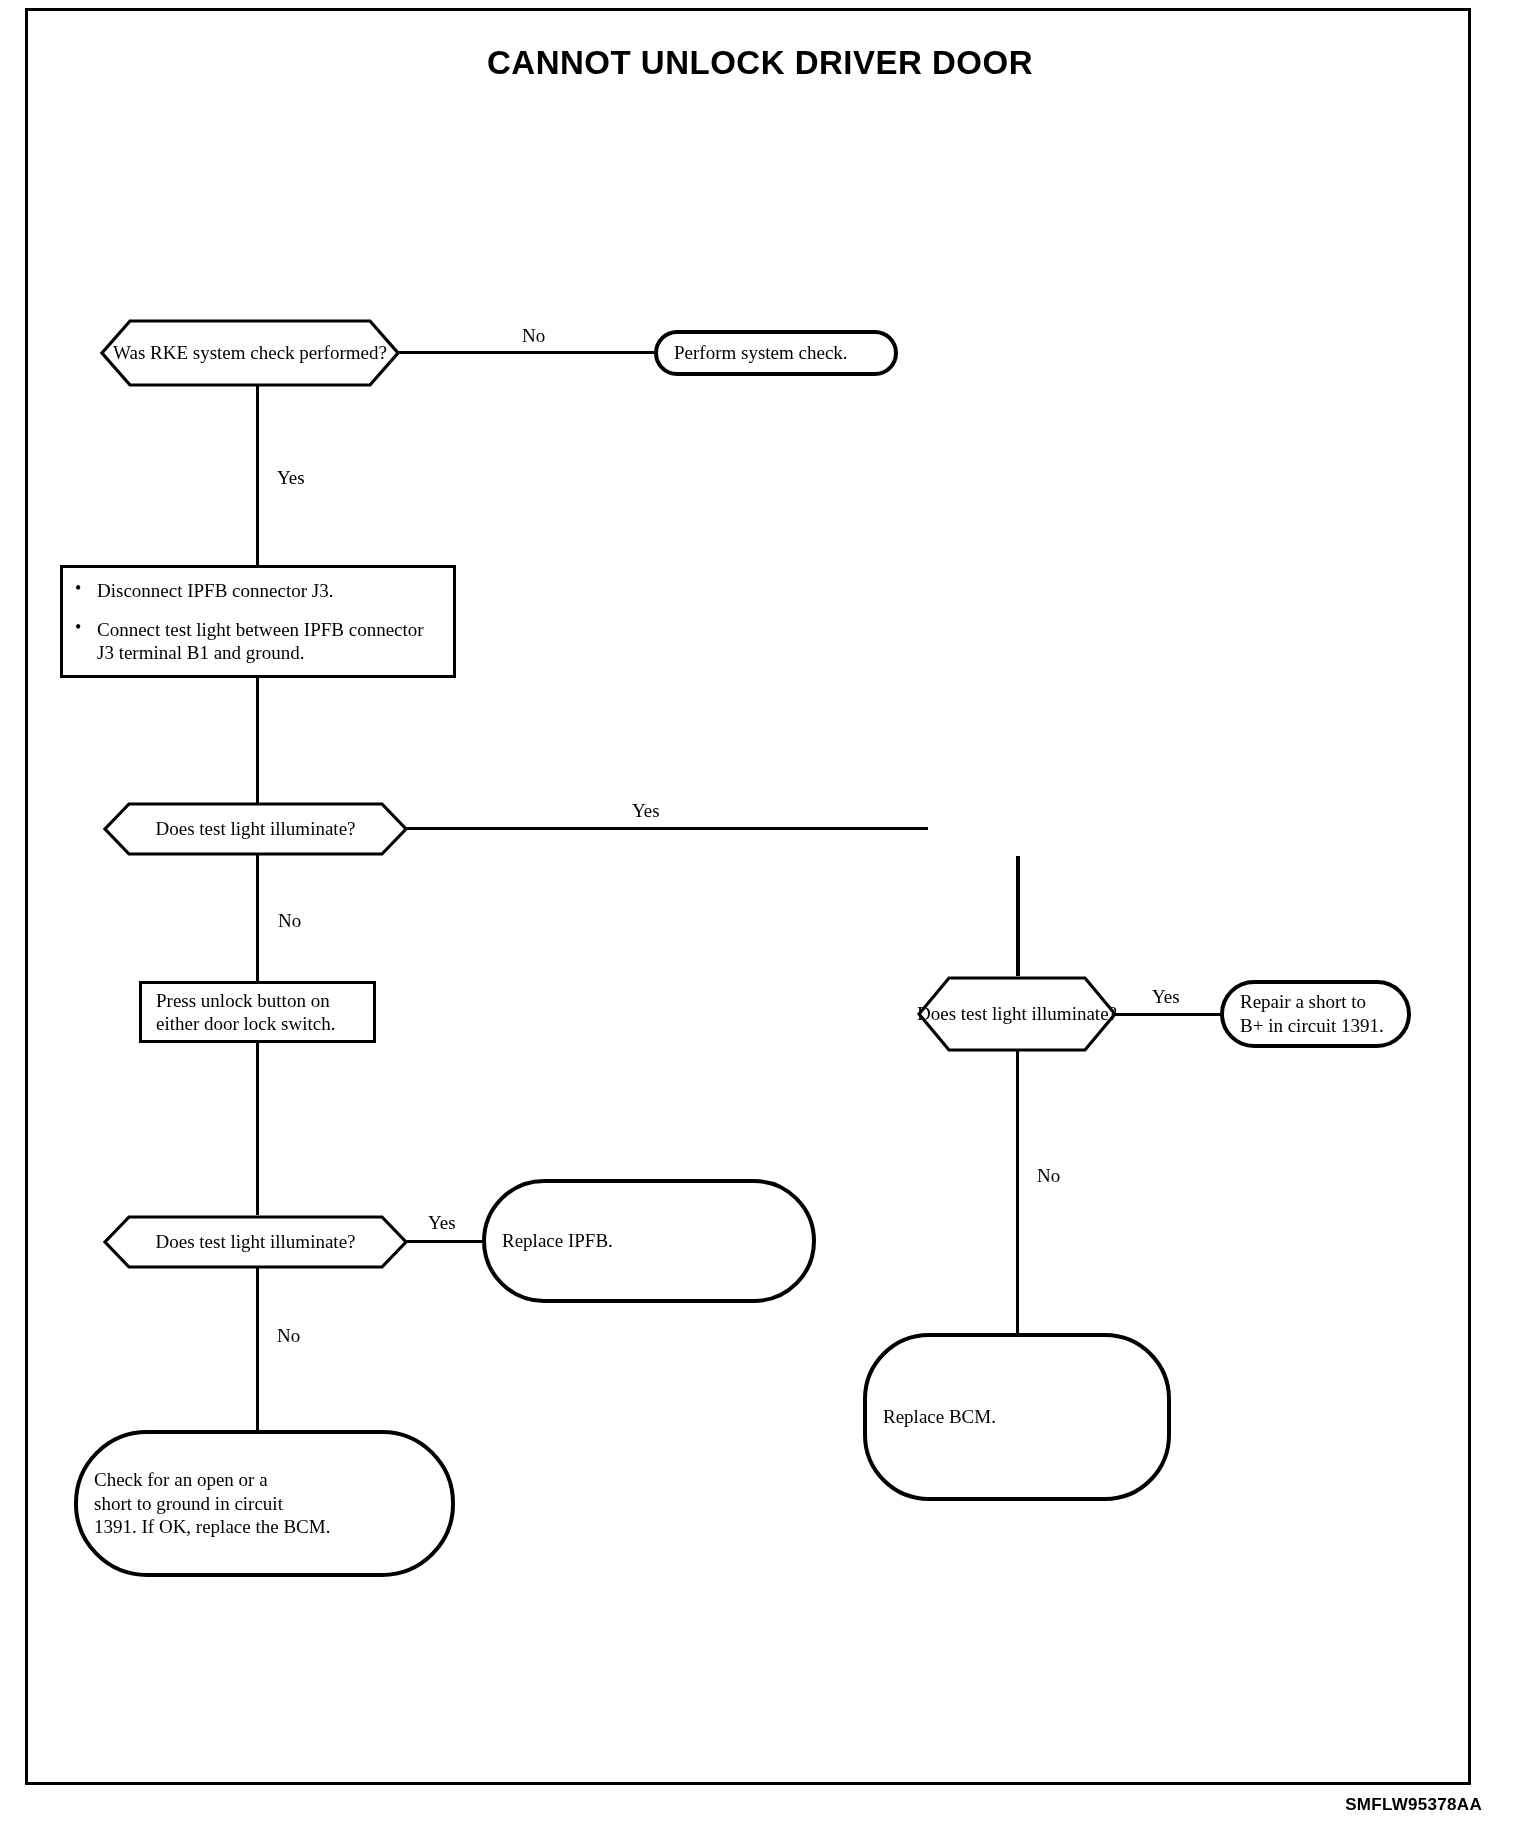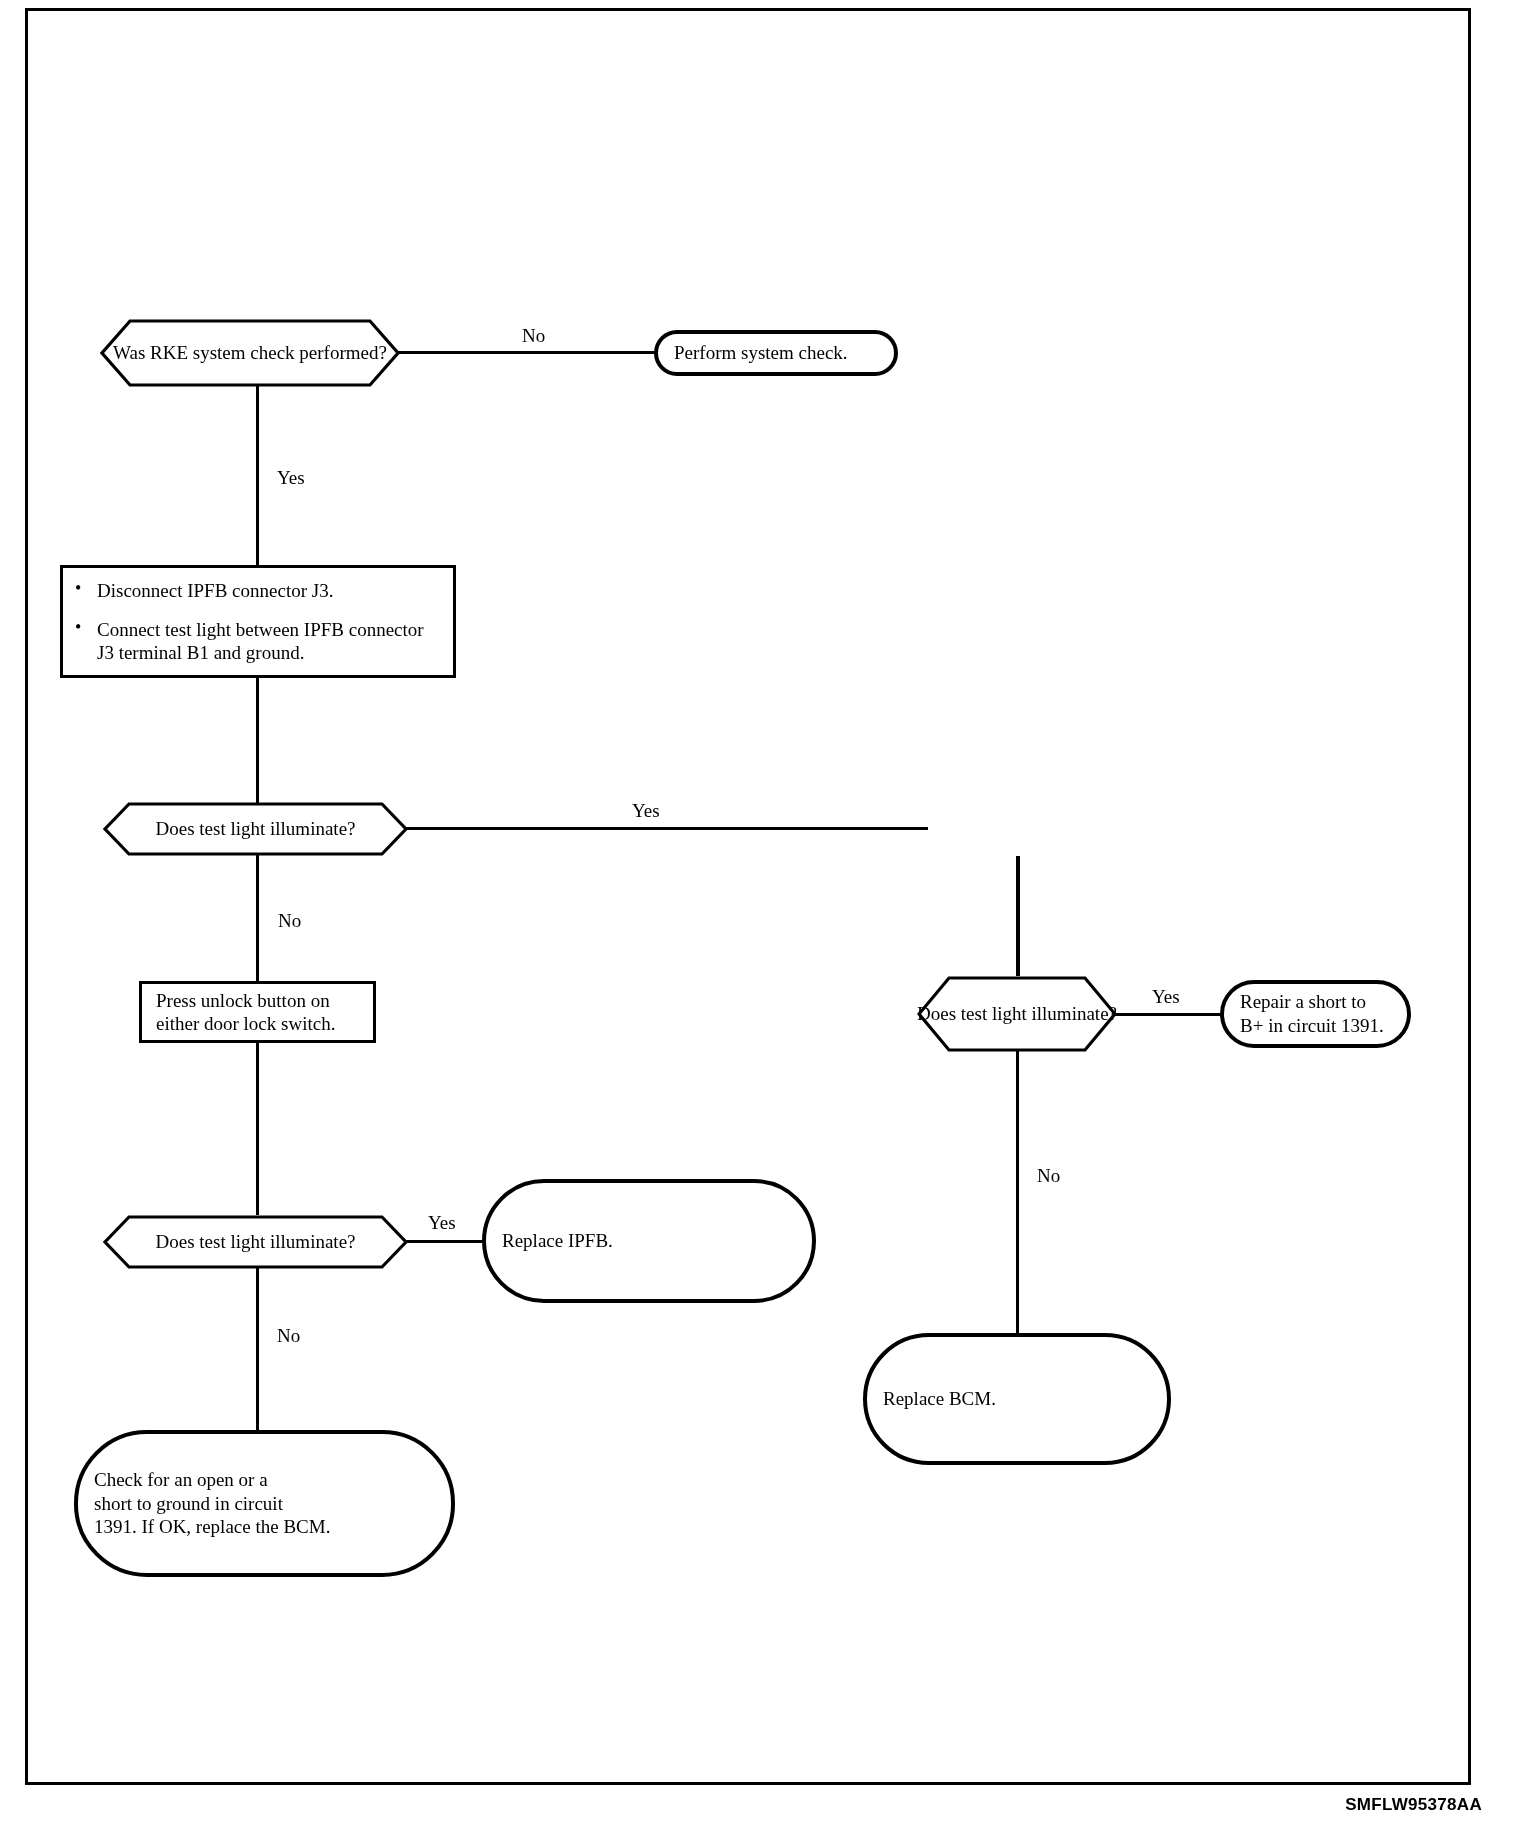--- a/index.html
+++ b/index.html
@@ -131,20 +131,21 @@
     font-size: 18px;
   }
 </style>
 </head>
 <body>
 
 <div id="page">
 
   <div id="frame"></div>
 
+  <div id="title">CANNOT UNLOCK DRIVER DOOR</div>
 
   <div class="hex" style="left:100px; top:319px; width:300px; height:68px;">
     <svg width="300" height="68" viewBox="0 0 300 68">
       <polygon points="30,2 270,2 298,34 270,66 30,66 2,34" fill="#ffffff" stroke="#000000" stroke-width="3.2"></polygon>
     </svg>
     <div class="hexlabel">Was RKE system check performed?</div>
   </div>
 
   <div class="line-h" style="left:398px; top:351px; width:258px;"></div>
   <div class="edge-label" style="left:522px; top:325px;">No</div>
@@ -228,19 +229,19 @@
   <div class="edge-label" style="left:277px; top:1325px;">No</div>
 
   <div class="node stadium" style="left:74px; top:1430px; width:381px; height:147px; border-radius:73px;">
     <div class="txt" style="text-align:left;">
       <div>Check for an open or a</div>
       <div>short to ground in circuit</div>
       <div>1391. If OK, replace the BCM.</div>
     </div>
   </div>
 
-  <div class="node stadium" style="left:863px; top:1333px; width:308px; height:132px; border-radius:66px;">
+  <div class="node stadium" style="left:863px; top:1333px; width:308px; height:168px; border-radius:66px;">
     <div class="txt">Replace BCM.</div>
   </div>
 
   <div id="doccode">SMFLW95378AA</div>
 
 </div>
 
 </body></html>

